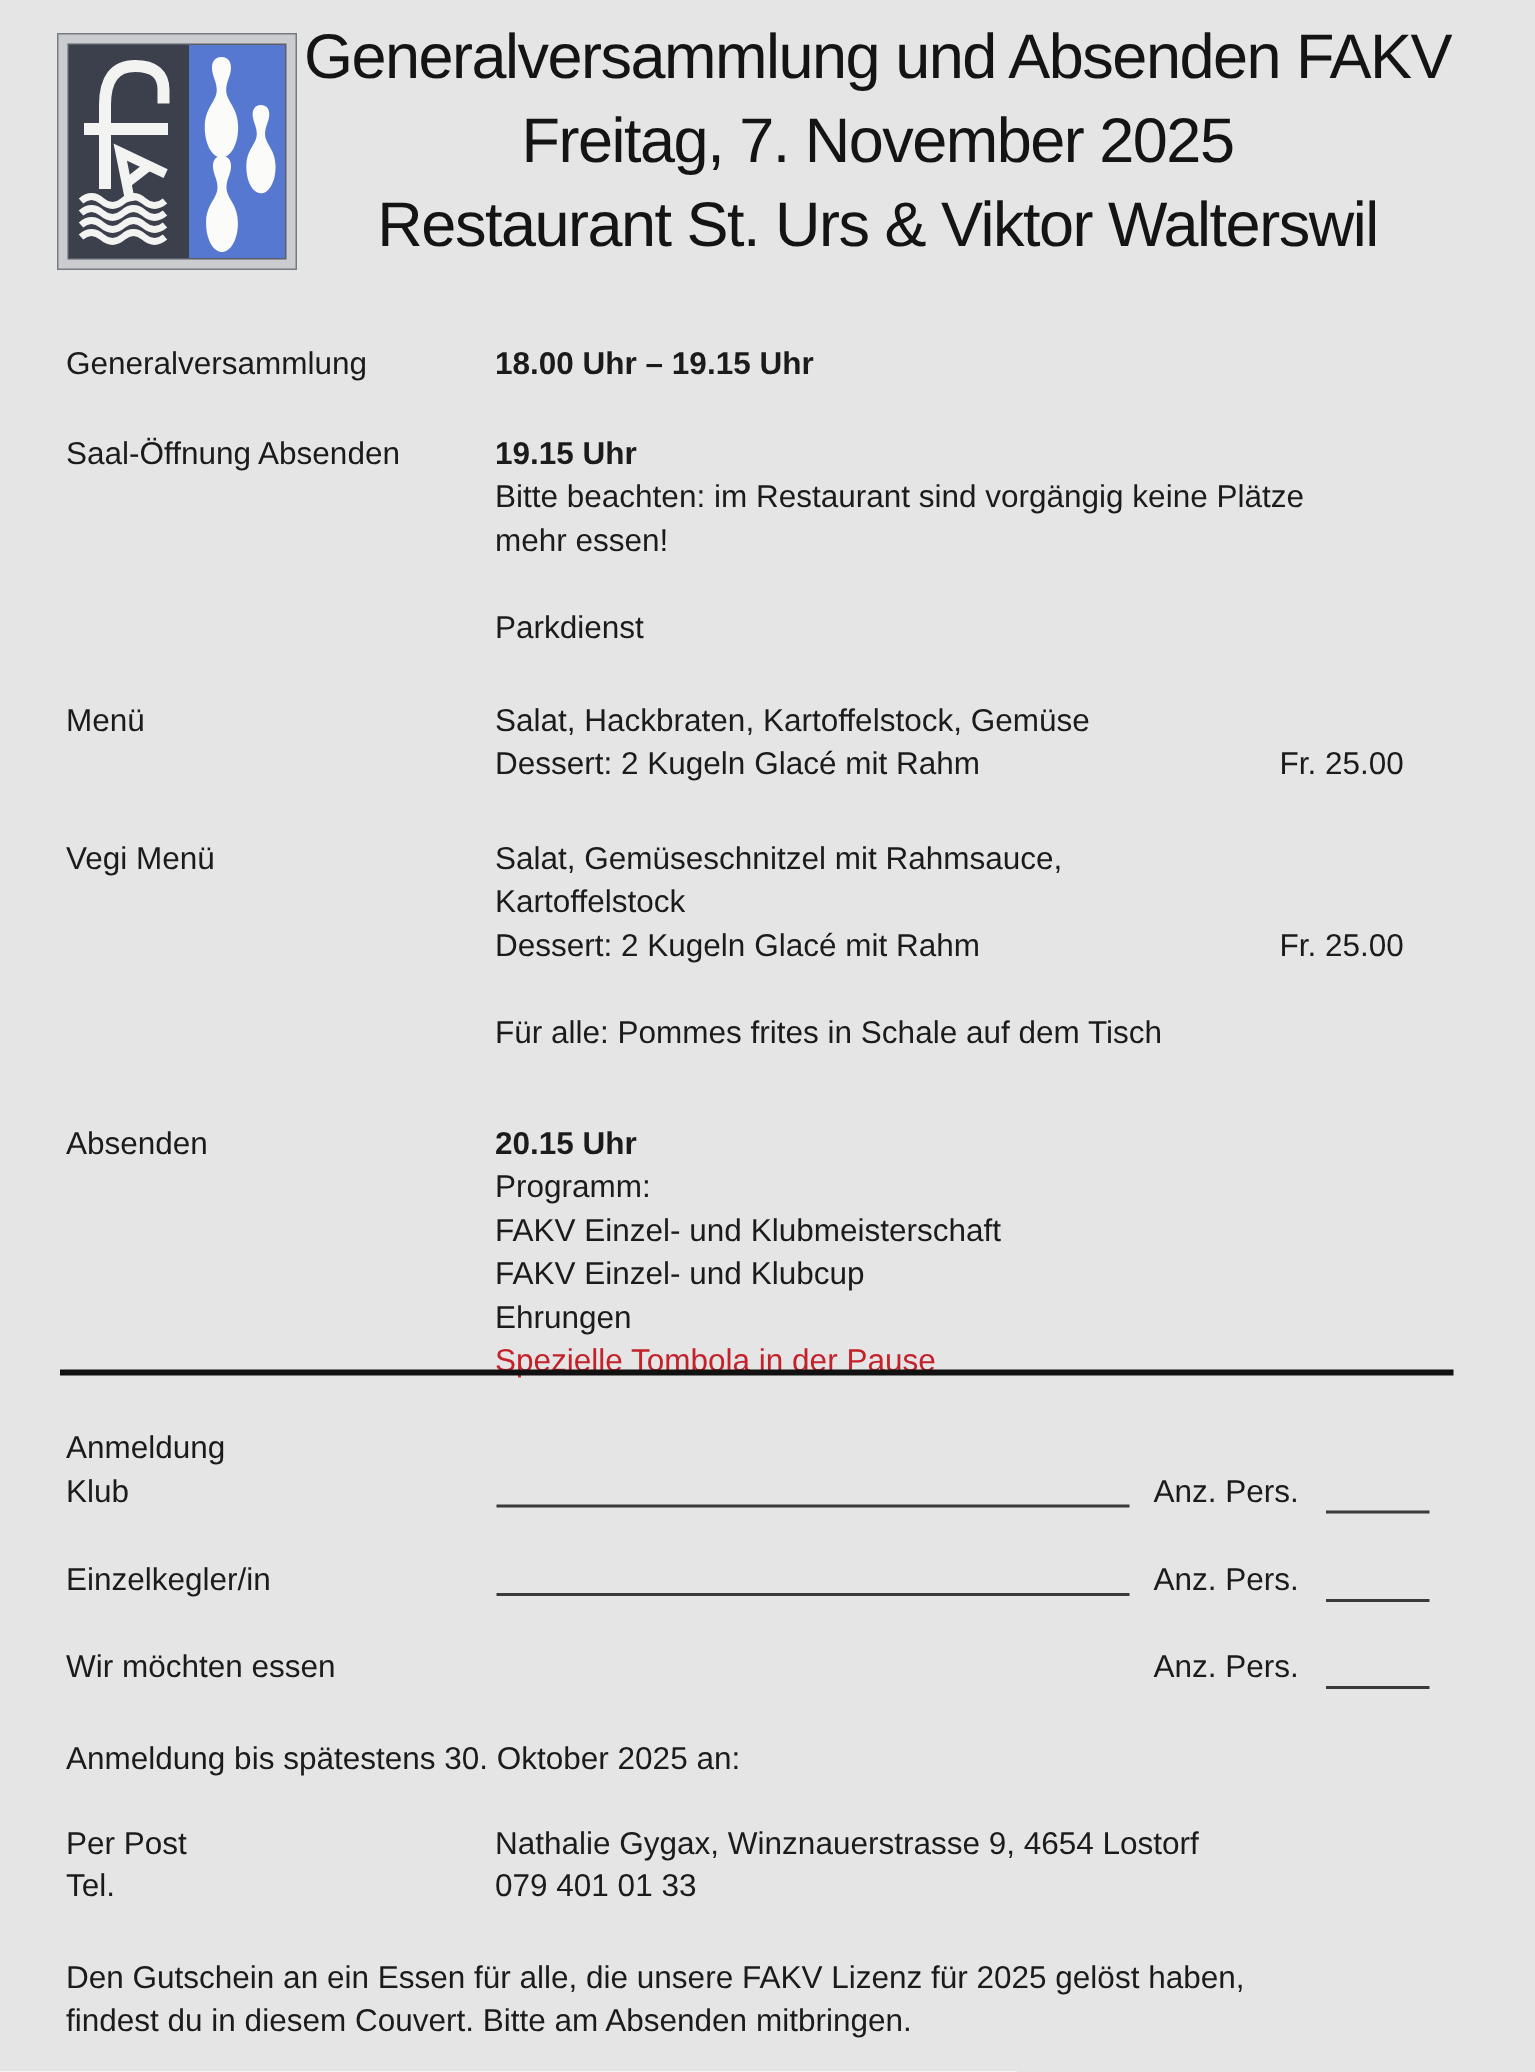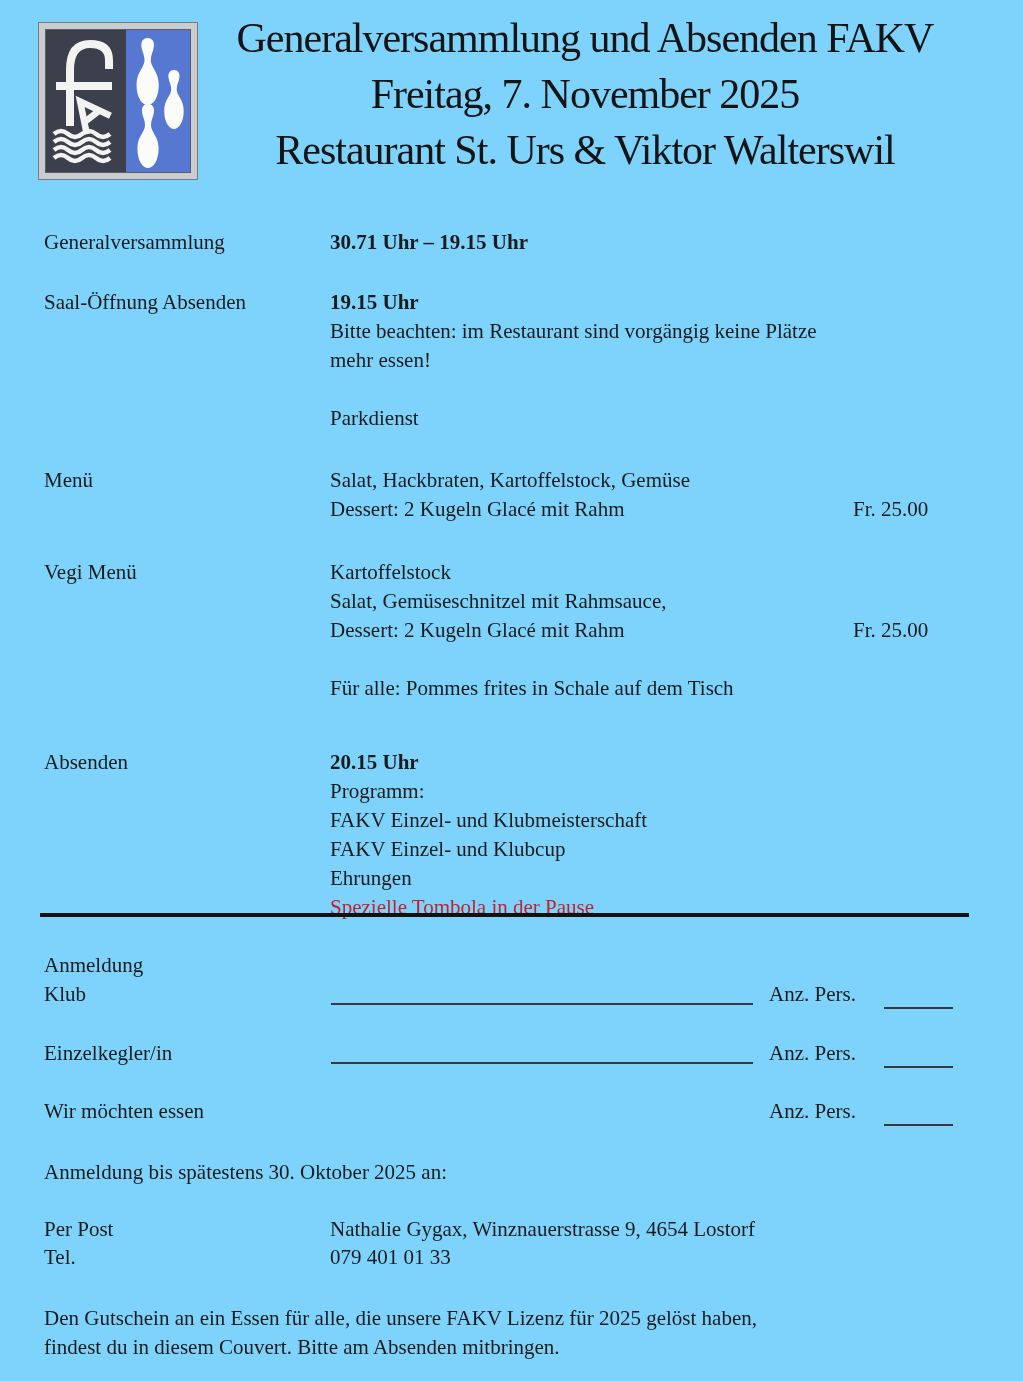--- a/index.html
+++ b/index.html
@@ -1,20 +1,20 @@
 <!DOCTYPE html>
 <html><head>
 <meta charset="utf-8">
 <style>
   html,body{margin:0;padding:0;background:#fff;}
   #page{
     position:relative;
     width:1023px;height:1381px;
-    background:#7dd3fc;
-    font-family:Liberation Serif, serif;
+    background:#e5e5e5;
+    font-family:Liberation Sans, sans-serif;
     color:#1b1b1b;
     font-size:21px;
     line-height:29px;
     overflow:hidden;
   }
   
   #logo{position:absolute;left:38px;top:22px;}
   .title-block{
     position:absolute;left:170px;top:10px;width:830px;
     text-align:center;
@@ -87,21 +87,21 @@
   </div>
 
   <div class="title-block">
     <div>Generalversammlung und Absenden FAKV</div>
     <div>Freitag, 7. November 2025</div>
     <div>Restaurant St. Urs &amp; Viktor Walterswil</div>
   </div>
 
   <div class="row" style="top:228px">
     <div class="label-col">Generalversammlung</div>
-    <div class="content-col bold">30.71 Uhr – 19.15 Uhr</div>
+    <div class="content-col bold">18.00 Uhr – 19.15 Uhr</div>
   </div>
 
   <div class="row" style="top:288px">
     <div class="label-col">Saal-Öffnung Absenden</div>
     <div class="content-col">
       <div class="bold">19.15 Uhr</div>
       <div>Bitte beachten: im Restaurant sind vorgängig keine Plätze</div>
       <div>mehr essen!</div>
       <div class="spacer"></div>
       <div>Parkdienst</div>
@@ -115,22 +115,22 @@
       <div class="priceline">
         <span>Dessert: 2 Kugeln Glacé mit Rahm</span>
         <span class="price">Fr. 25.00</span>
       </div>
     </div>
   </div>
 
   <div class="row" style="top:558px">
     <div class="label-col">Vegi Menü</div>
     <div class="content-col">
+      <div>Salat, Gemüseschnitzel mit Rahmsauce,</div>
       <div>Kartoffelstock</div>
-      <div>Salat, Gemüseschnitzel mit Rahmsauce,</div>
       <div class="priceline">
         <span>Dessert: 2 Kugeln Glacé mit Rahm</span>
         <span class="price">Fr. 25.00</span>
       </div>
       <div class="spacer"></div>
       <div>Für alle: Pommes frites in Schale auf dem Tisch</div>
     </div>
   </div>
 
   <div class="row" style="top:748px">

